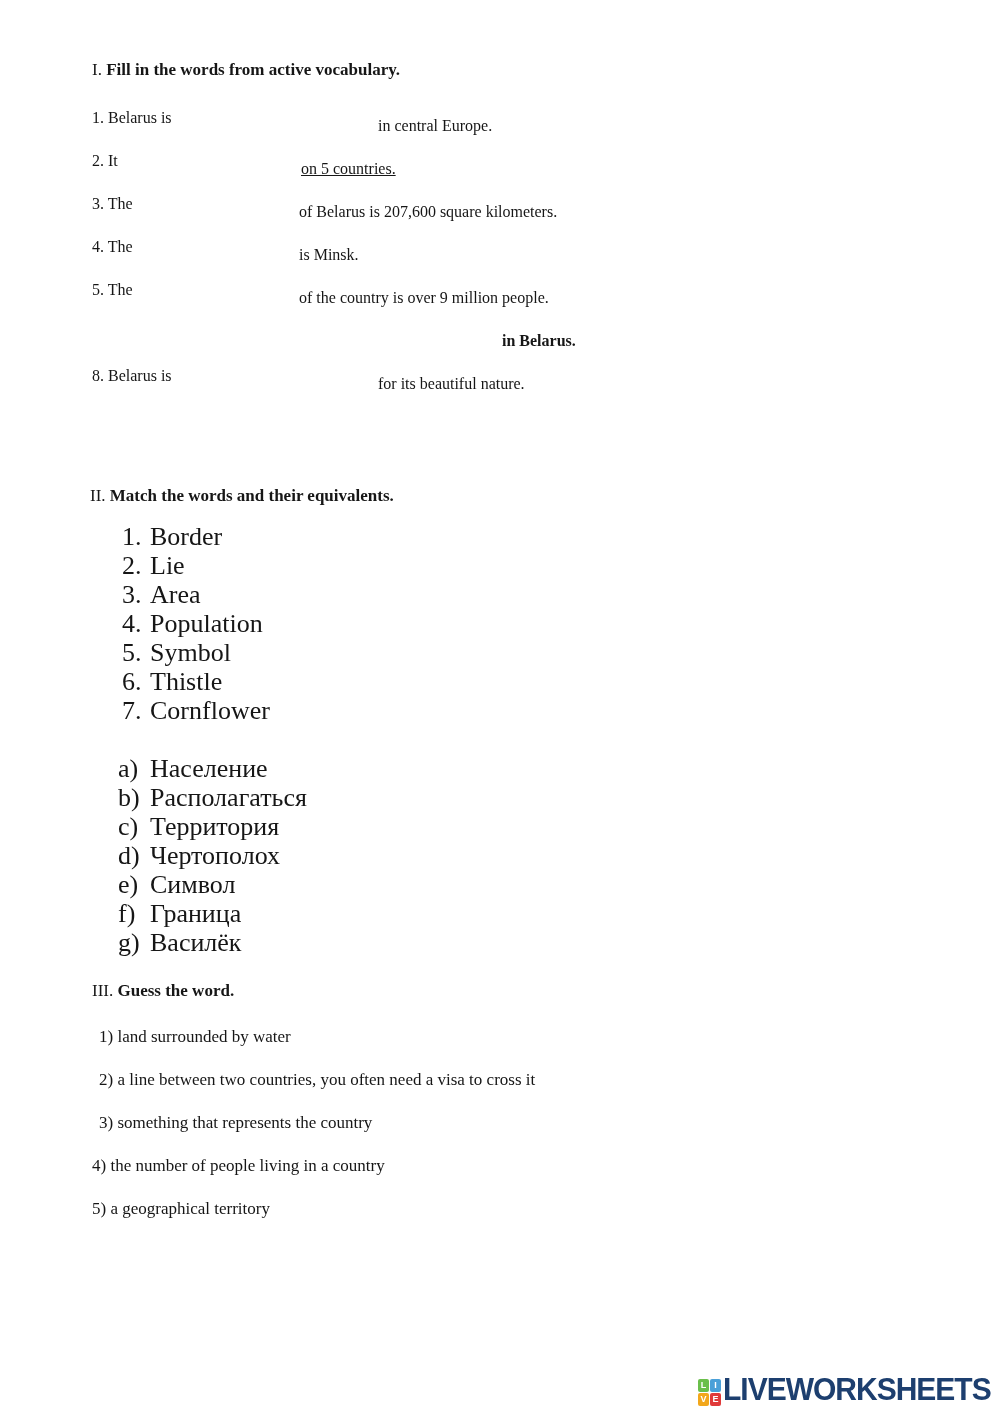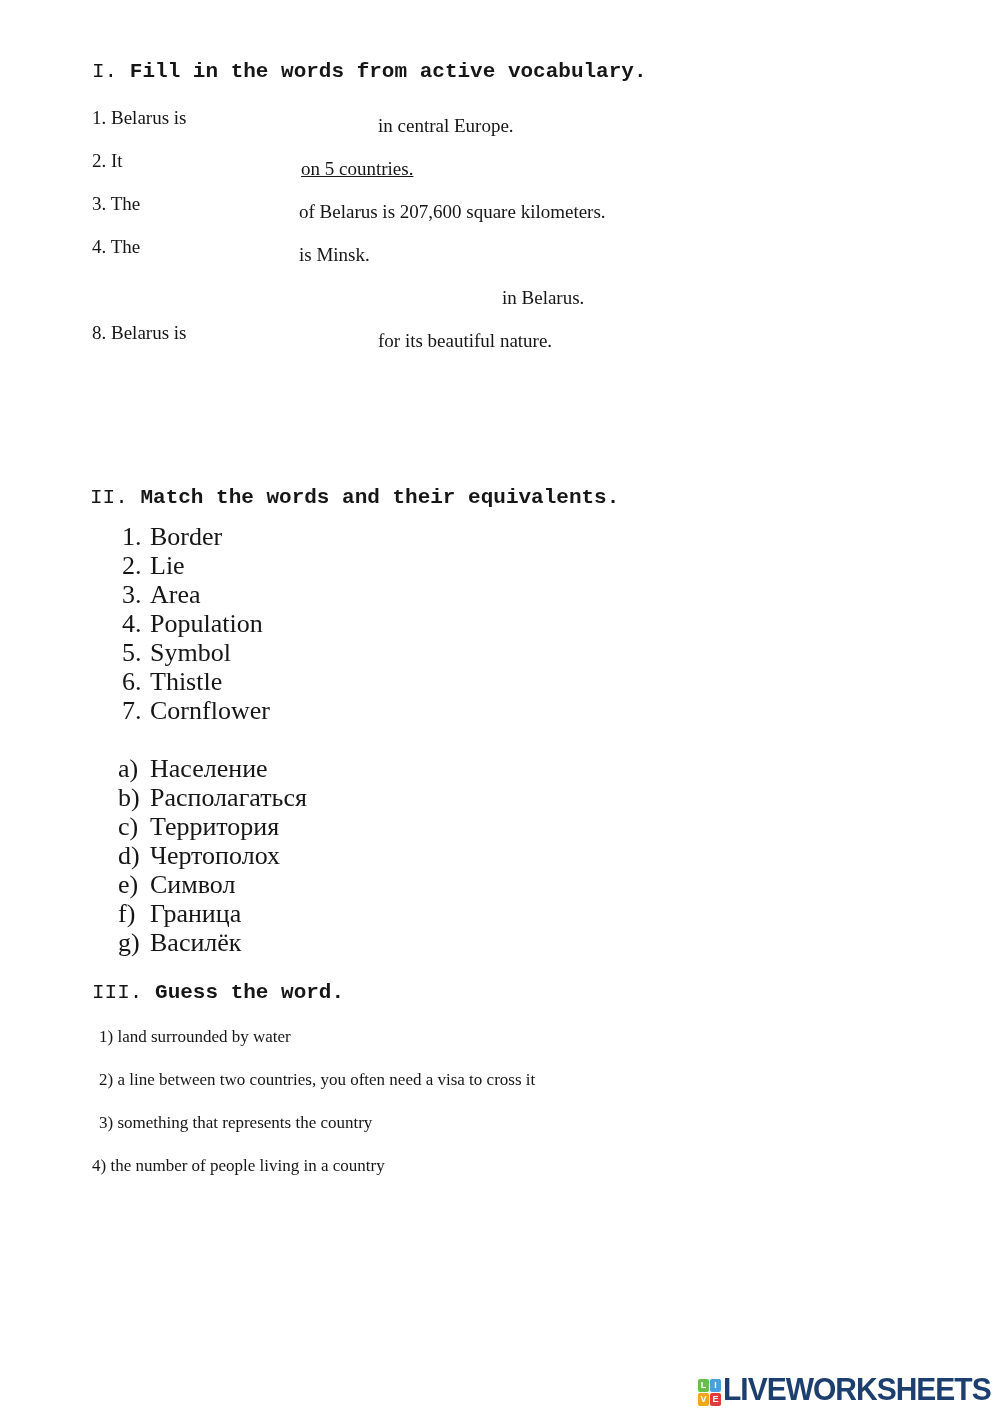--- a/index.html
+++ b/index.html
@@ -11,55 +11,54 @@
     background:#ffffff;
     font-family:"Liberation Serif", serif;
     color:#161616;
     overflow:hidden;
     margin:0 auto;
   }
   
   .sec-heading {
     position:absolute;
     left:92px;
-    font-size:21px;
-    white-space:nowrap;
-    font-family:Liberation Mono, monospace;
+    font-size:17px;
+    white-space:nowrap;
   }
   .sec-heading .numeral { font-weight:normal; }
   .sec-heading .htext   { font-weight:bold; }
   #sec1-heading { top:60px; }
   #sec2-heading { top:486px; left:90px; }
   #sec3-heading { top:981px; }
 
   
   .fill-rows { position:absolute; left:92px; top:96px; right:40px; }
   .fill-row  {
     position:relative;
     height:43px;
     line-height:43px;
-    font-size:19px;
+    font-size:16px;
     white-space:nowrap;
   }
   .fill-row .pre { display:inline-block; }
   .fill-row .blank {
     display:inline-block;
     height:26px;
     vertical-align:middle;
   }
   .fill-row .post {
     position:absolute;
     top:8px;
     white-space:nowrap;
     text-align:right;
   }
   .post-286 { left:286px; }
   .post-209 { left:209px;text-decoration:underline; }
   .post-207 { left:207px; }
-  .post-410 { left:410px; }
+  .post-410 { left:410px;font-weight:bold; }
   .post-390 { left:390px; }
 
   
   .match-list { position:absolute; left:92px; font-size:26px; }
   #word-list  { top:522px; }
   #equiv-list { top:754px; }
   .match-item { height:29px; line-height:29px; white-space:nowrap; }
   .match-item .num {
     display:inline-block;
     margin-left:30px;
@@ -132,20 +131,25 @@
       <span class="pre">3. The</span>
       <span class="blank" style="width:140px"></span>
       <span class="post post-207">of Belarus is 207,600 square kilometers.</span>
     </div>
     <div class="fill-row">
       <span class="pre">4. The</span>
       <span class="blank" style="width:140px"></span>
       <span class="post post-207">is Minsk.</span>
     </div>
     <div class="fill-row">
+      <span class="pre">5. The</span>
+      <span class="blank" style="width:140px"></span>
+      <span class="post post-207">of the country is over 9 million people.</span>
+    </div>
+    <div class="fill-row">
       <span class="blank" style="width:190px"></span>
       <span class="post post-410">in Belarus.</span>
     </div>
     <div class="fill-row">
       <span class="pre">8. Belarus is</span>
       <span class="blank" style="width:155px"></span>
       <span class="post post-286">for its beautiful nature.</span>
     </div>
   </div>
 
@@ -179,20 +183,21 @@
     <span class="numeral">III.</span>
     <span> </span>
     <span class="htext">Guess the word.</span>
   </div>
 
   <div class="guess-rows">
     <div class="guess-row indented"><span>1)</span> <span>land surrounded by water</span></div>
     <div class="guess-row indented"><span>2)</span> <span>a line between two countries, you often need a visa to cross it</span></div>
     <div class="guess-row indented"><span>3)</span> <span>something that represents the country</span></div>
     <div class="guess-row"><span>4)</span> <span>the number of people living in a country</span></div>
+    <div class="guess-row"><span>5)</span> <span>a geographical territory</span></div>
   </div>
 
   <div class="logo">
     <div class="logo-grid">
       <div class="logo-tile" style="background-color: rgb(106, 191, 75);">L</div>
       <div class="logo-tile" style="background-color: rgb(74, 160, 216);">I</div>
       <div class="logo-tile" style="background-color: rgb(242, 167, 27);">V</div>
       <div class="logo-tile" style="background-color: rgb(224, 58, 58);">E</div>
     </div>
     <div class="logo-text" style="color: rgb(29, 63, 111);">LIVEWORKSHEETS</div>

